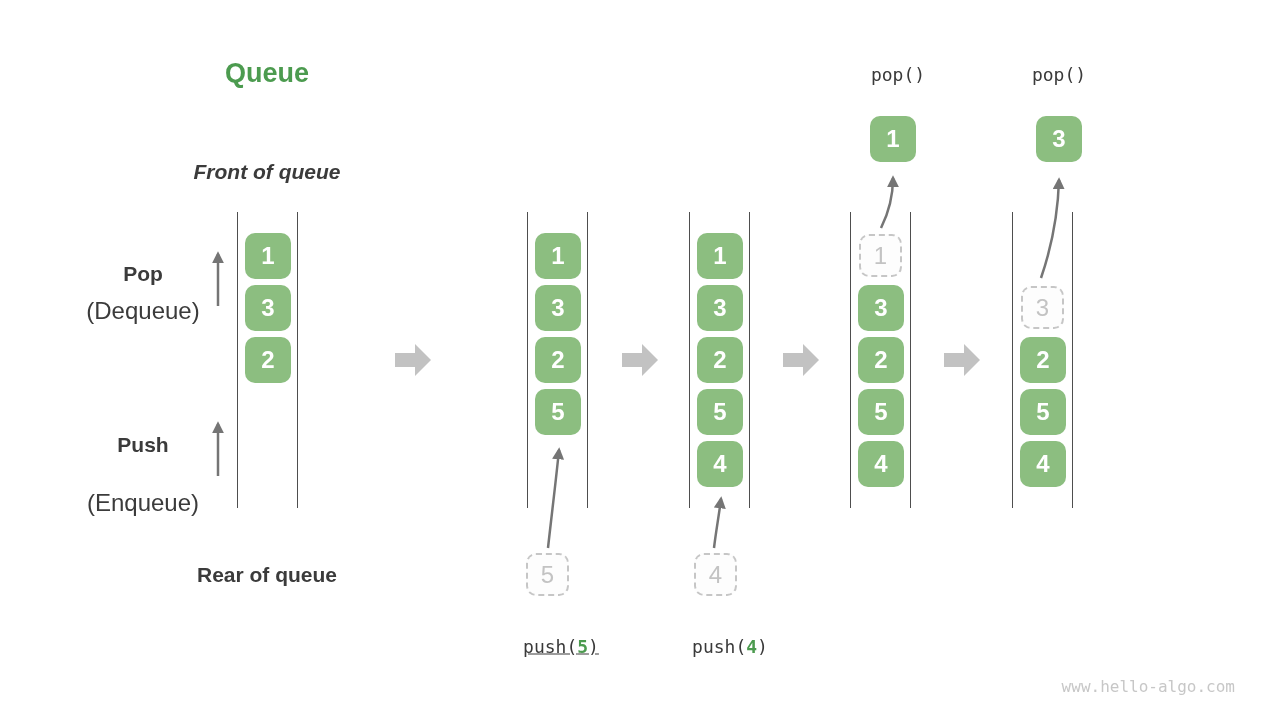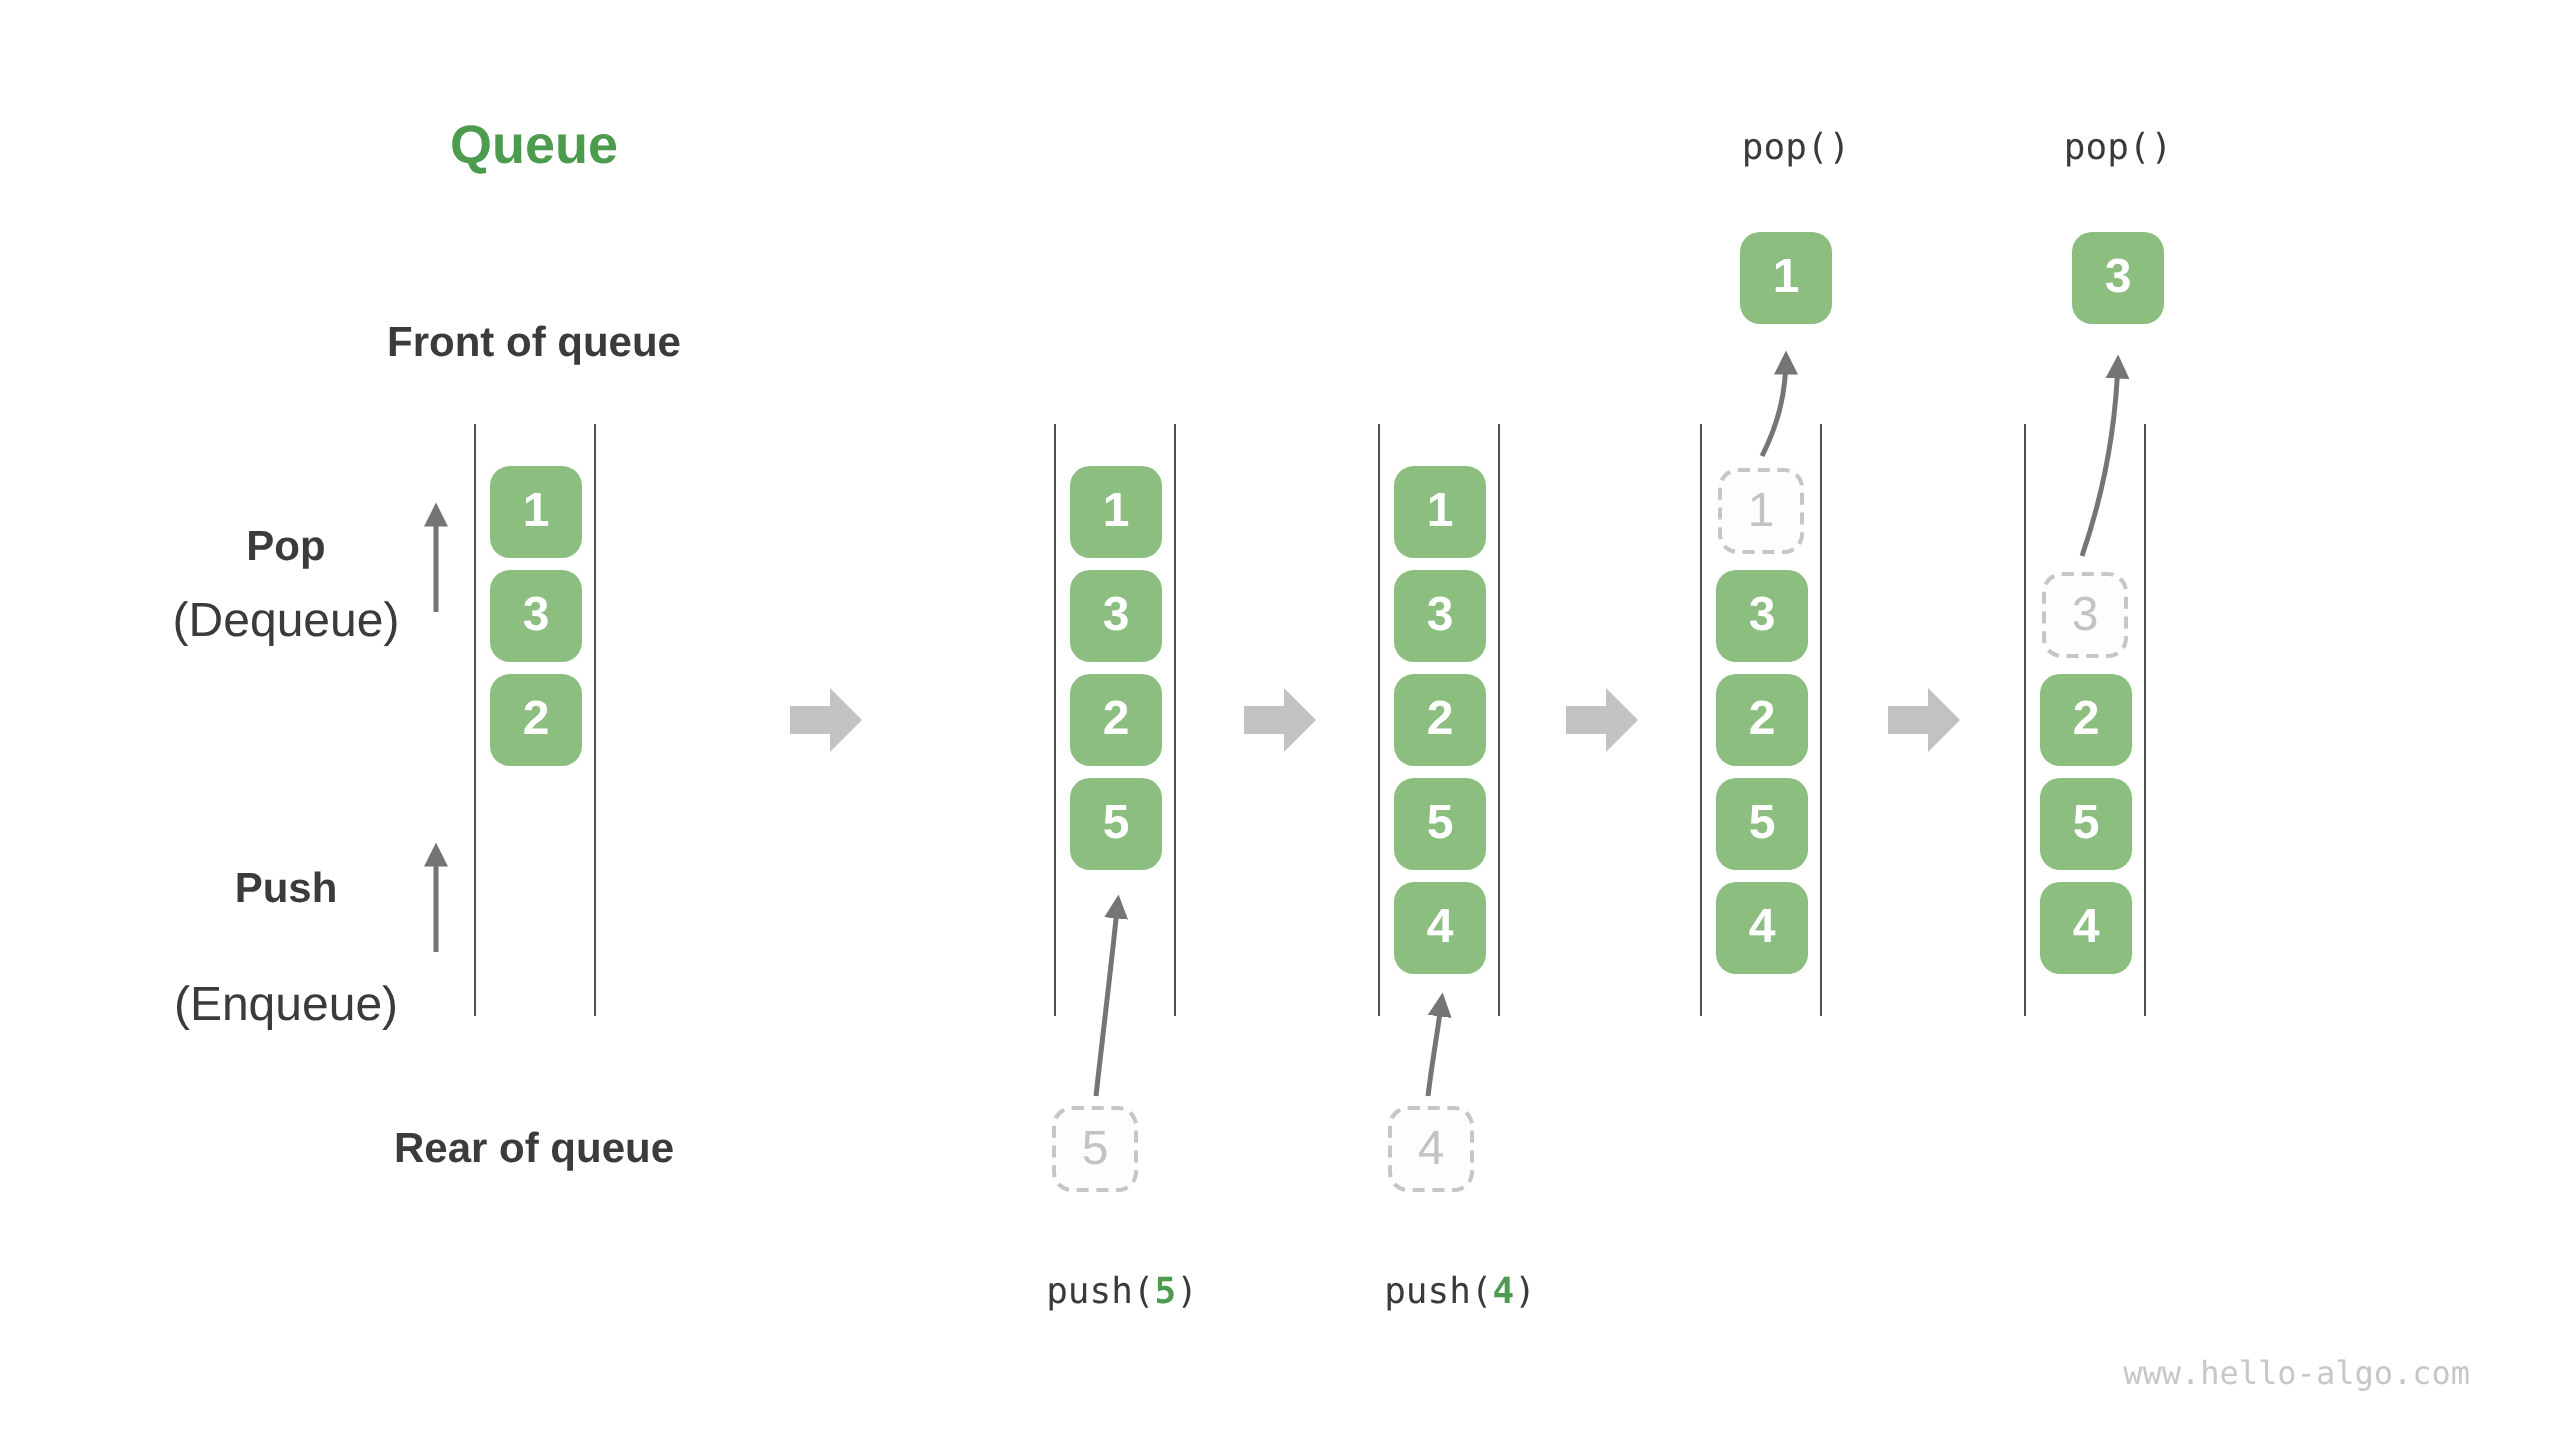--- a/index.html
+++ b/index.html
@@ -91,21 +91,21 @@
     <g>
       <path class="thin-arrow" d="M881 228 C 889 212 893 197 893 178" marker-end="url(#ah)"></path>
     </g>
     <g>
       <path class="thin-arrow" d="M1041 278 C 1052 246 1058 213 1059 180" marker-end="url(#ah)"></path>
     </g>
   </svg>
 
   <div class="abs ctr title" style="left:267px; top:73px;">Queue</div>
 
-  <div class="abs ctr heading" style="left:267px; top:172px;">Front of queue</div>
+  <div class="abs ctr heading" style="left:267px; top:172px;font-style:italic;">Front of queue</div>
 
   <div class="abs ctr heading" style="left:143px; top:274px;">Pop</div>
   <div class="abs ctr subtext" style="left:143px; top:311px;">(Dequeue)</div>
 
   <div class="abs ctr heading" style="left:143px; top:445px;">Push</div>
   <div class="abs ctr subtext" style="left:143px; top:503px;">(Enqueue)</div>
 
   <div class="abs ctr heading" style="left:267px; top:555px;margin-top:20px;">Rear of queue</div>
 
   <div class="col" style="left:237px;">
@@ -144,21 +144,21 @@
     <div class="cell" style="top:229px;">4</div>
   </div>
 
   <div class="abs ctr mono" style="left:898px; top:74px;">pop()</div>
   <div class="cell" style="left:870px; top:116px;">1</div>
 
   <div class="abs ctr mono" style="left:1059px; top:74px;">pop()</div>
   <div class="cell" style="left:1036px; top:116px;">3</div>
 
   <div class="cell ghost" style="left:526px; top:553px;">5</div>
-  <div class="abs ctr mono" style="left:561px; top:646px;">
+  <div class="abs ctr mono" style="left:561px; top:646px;text-decoration:underline;">
     <span>push(</span><span class="green-arg">5</span><span>)</span>
   </div>
 
   <div class="cell ghost" style="left:694px; top:553px;">4</div>
   <div class="abs ctr mono" style="left:730px; top:646px;">
     <span>push(</span><span class="green-arg">4</span><span>)</span>
   </div>
 
   <div class="watermark">www.hello-algo.com</div>
 

